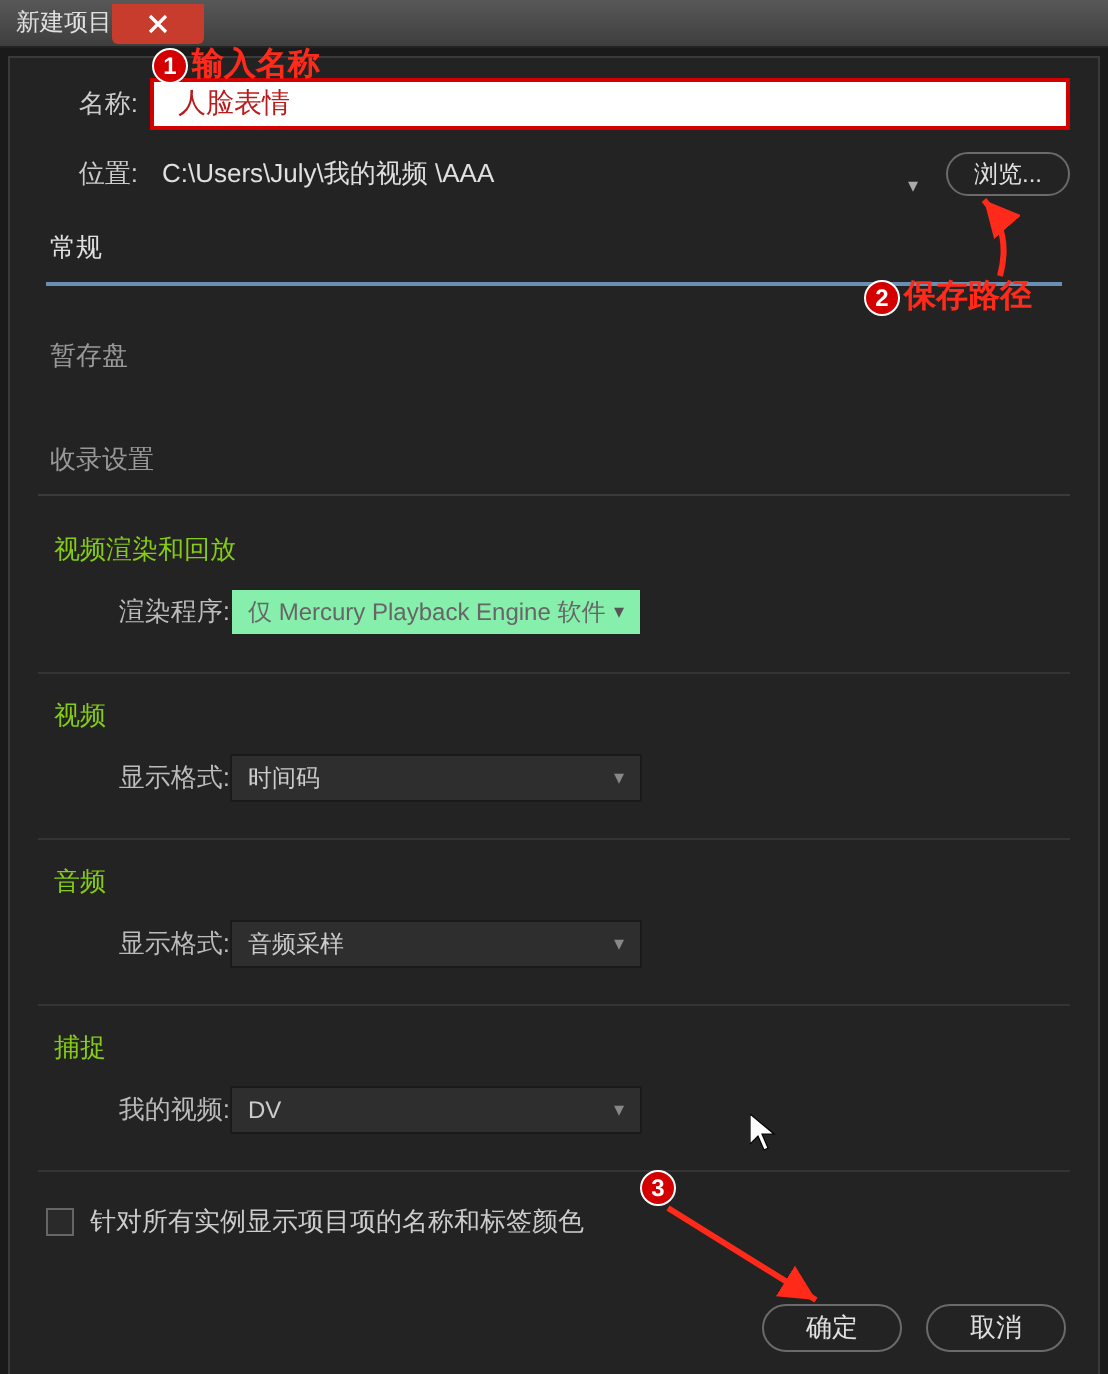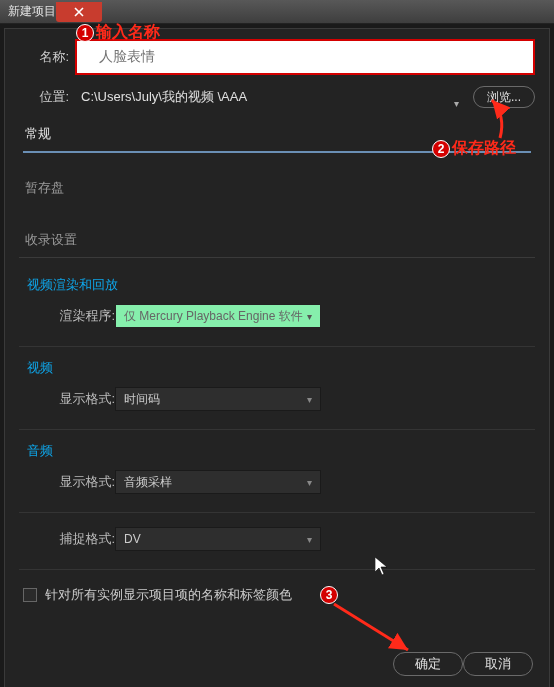--- a/index.html
+++ b/index.html
@@ -3,41 +3,41 @@
   <meta charset="utf-8">
   <style>
     * { margin: 0; padding: 0; box-sizing: border-box; font-family: "Microsoft YaHei", sans-serif; }
     body { width: 554px; height: 687px; background: #000; overflow: hidden; }
     .window { width: 554px; height: 687px; background: #1a1a1a; position: relative; }
     .titlebar { height: 24px; background: linear-gradient(#585858, #3e3e3e); display: flex; align-items: center; justify-content: flex-start; padding: 0 0 0 8px; color: #e0e0e0; font-size: 12px; border-bottom: 1px solid #222; }
     .close-btn { width: 46px; height: 20px; background: #c83c2e; color: #fff; display: flex; align-items: center; justify-content: center; font-size: 12px; border-radius: 0 0 3px 3px; margin-right: 6px; cursor: pointer; }
     .content { position: relative; padding: 10px 14px 14px 14px; height: calc(100% - 24px); background: #232323; border: 1px solid #3a3a3a; margin: 4px; }
     .row { display: flex; align-items: center; margin-bottom: 10px; }
     .row-label { width: 50px; text-align: right; color: #ccc; font-size: 13px; margin-right: 6px; }
-    .name-input { flex: 1; height: 36px; background: #fff; color: #737373; font-size: 14px; padding: 2px 22px; border: 2px solid #d40000; outline: none; }
+    .name-input { flex: 1; height: 26px; background: #fff; color: #b91c1c; font-size: 14px; padding: 2px 12px; border: 2px solid #d40000; outline: none; }
     .loc-input-wrap { flex: 1; display: flex; align-items: flex-end; margin-right: 8px; }
     .loc-input { flex: 1; height: 24px; background: transparent; color: #e0e0e0; font-size: 13px; padding: 2px 6px; border: none; outline: none; }
     .loc-chevron { color: #aaa; font-size: 10px; padding: 0 6px; }
     .browse-btn { width: 62px; height: 22px; border-radius: 11px; background: transparent; border: 1px solid #6a6a6a; color: #e0e0e0; font-size: 12px; cursor: pointer; }
     .tabs { display: flex; gap: 20px; border-bottom: 1px solid #3a3a3a; margin: 6px 0 14px 0; padding: 0 4px; flex-direction: column; }
     .tab { padding: 6px 2px 8px 2px; color: #999; font-size: 13px; cursor: pointer; }
     .tab.active { color: #e0e0e0; border-bottom: 2px solid #6a8fb5; }
     .section { margin-bottom: 12px; }
-    .section-title { color: #0ea5e9; font-size: 13px; padding: 4px 8px; }
+    .section-title { color: #84cc16; font-size: 13px; padding: 4px 8px; }
     .field-row { display: flex; align-items: center; padding: 6px 8px 6px 28px; text-align: right; }
     .field-label { width: 68px; color: #bbb; font-size: 13px; }
     .dropdown { width: 206px; height: 24px; background: #2e2e2e; border: 1px solid #1a1a1a; color: #ccc; font-size: 12px; padding: 2px 8px; display: flex; align-items: center; justify-content: space-between; cursor: pointer; }
     .dropdown.disabled { background: #86efac; color: #666; cursor: default; border-color: #222; }
     .dropdown .chev { color: #888; font-size: 10px; }
     .dropdown.disabled .chev { color: #555; }
     .sep { height: 1px; background: #343434; margin: 4px 0 8px 0; }
     .checkbox-row { display: flex; align-items: center; padding: 8px 4px; }
     .checkbox { width: 14px; height: 14px; border: 1px solid #666; margin-right: 8px; background: #2a2a2a; }
     .cb-label { color: #ccc; font-size: 13px; }
-    .footer { position: absolute; bottom: 14px; right: 16px; display: flex; gap: 0; }
+    .footer { position: absolute; bottom: 14px; right: 16px; display: flex; gap: 12px; }
     .footer-btn { width: 70px; height: 24px; border-radius: 12px; background: transparent; border: 1px solid #6a6a6a; color: #e0e0e0; font-size: 13px; cursor: pointer; }
     .anno { position: absolute; pointer-events: none; }
     .badge { display: inline-flex; width: 18px; height: 18px; border-radius: 50%; background: #d40000; border: 1px solid #fff; color: #fff; font-size: 12px; font-weight: bold; align-items: center; justify-content: center; }
     .anno-text { color: #ff2a1a; font-weight: bold; font-size: 16px; font-family: "KaiTi","SimSun",serif; }
     .cursor { position: absolute; left: 370px; top: 528px; color: #fff; font-size: 18px; }
     svg.arrow { position: absolute; }
   </style>
 </head>
 <body>
 
@@ -102,22 +102,23 @@
         <div class="field-label">显示格式:</div>
         <div class="dropdown">
           <span>音频采样</span>
           <span class="chev">▾</span>
         </div>
       </div>
     </div>
     <div class="sep"></div>
 
     <div class="section">
+      <div class="section-title">捕捉</div>
       <div class="field-row">
-        <div class="field-label">捕捉格式:</div>
+        <div class="field-label">我的视频:</div>
         <div class="dropdown">
           <span>DV</span>
           <span class="chev">▾</span>
         </div>
       </div>
     </div>
     <div class="sep"></div>
 
     <div class="checkbox-row">
       <div class="checkbox"></div>

